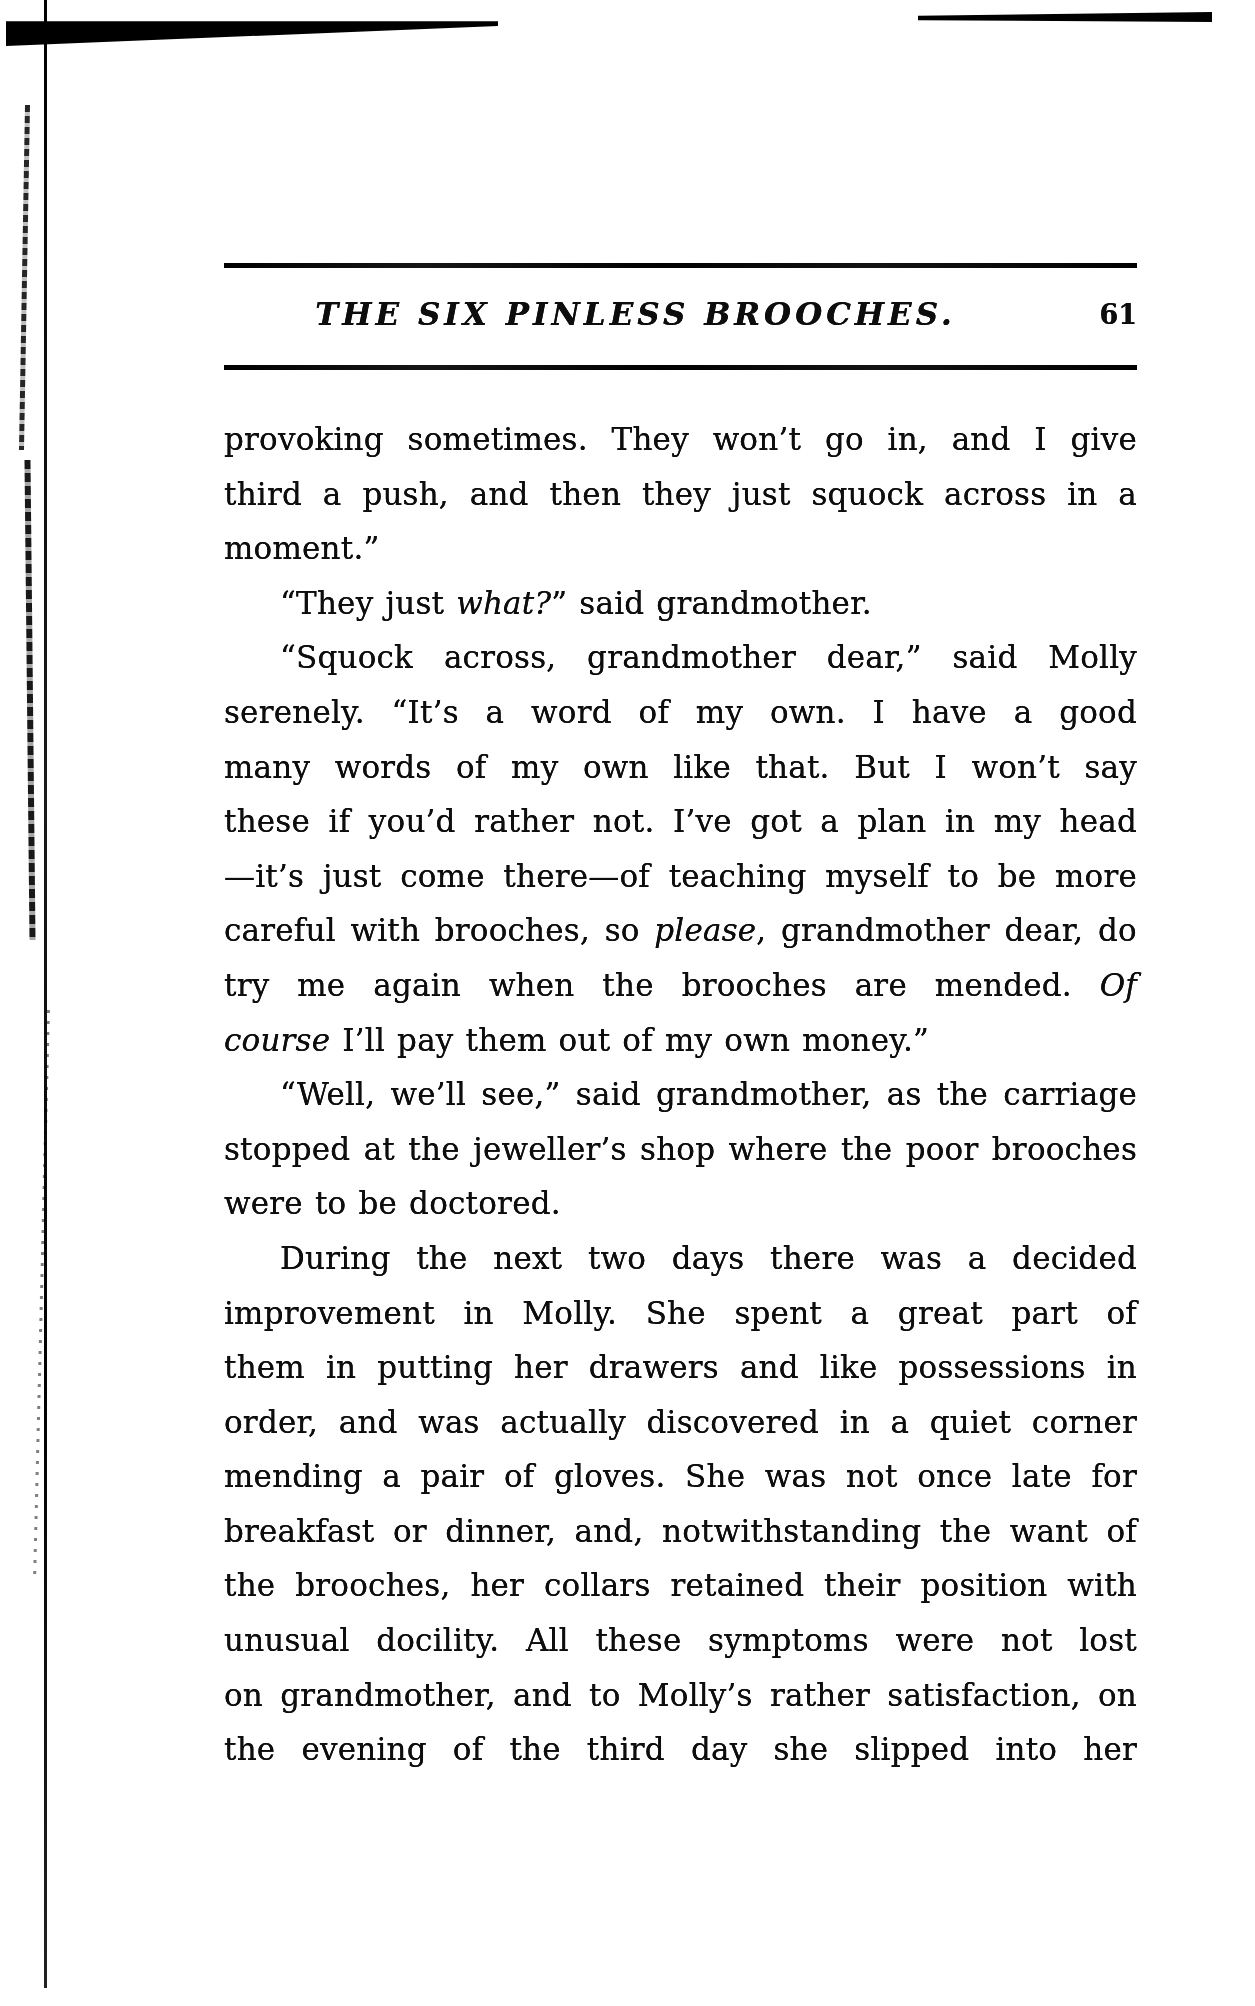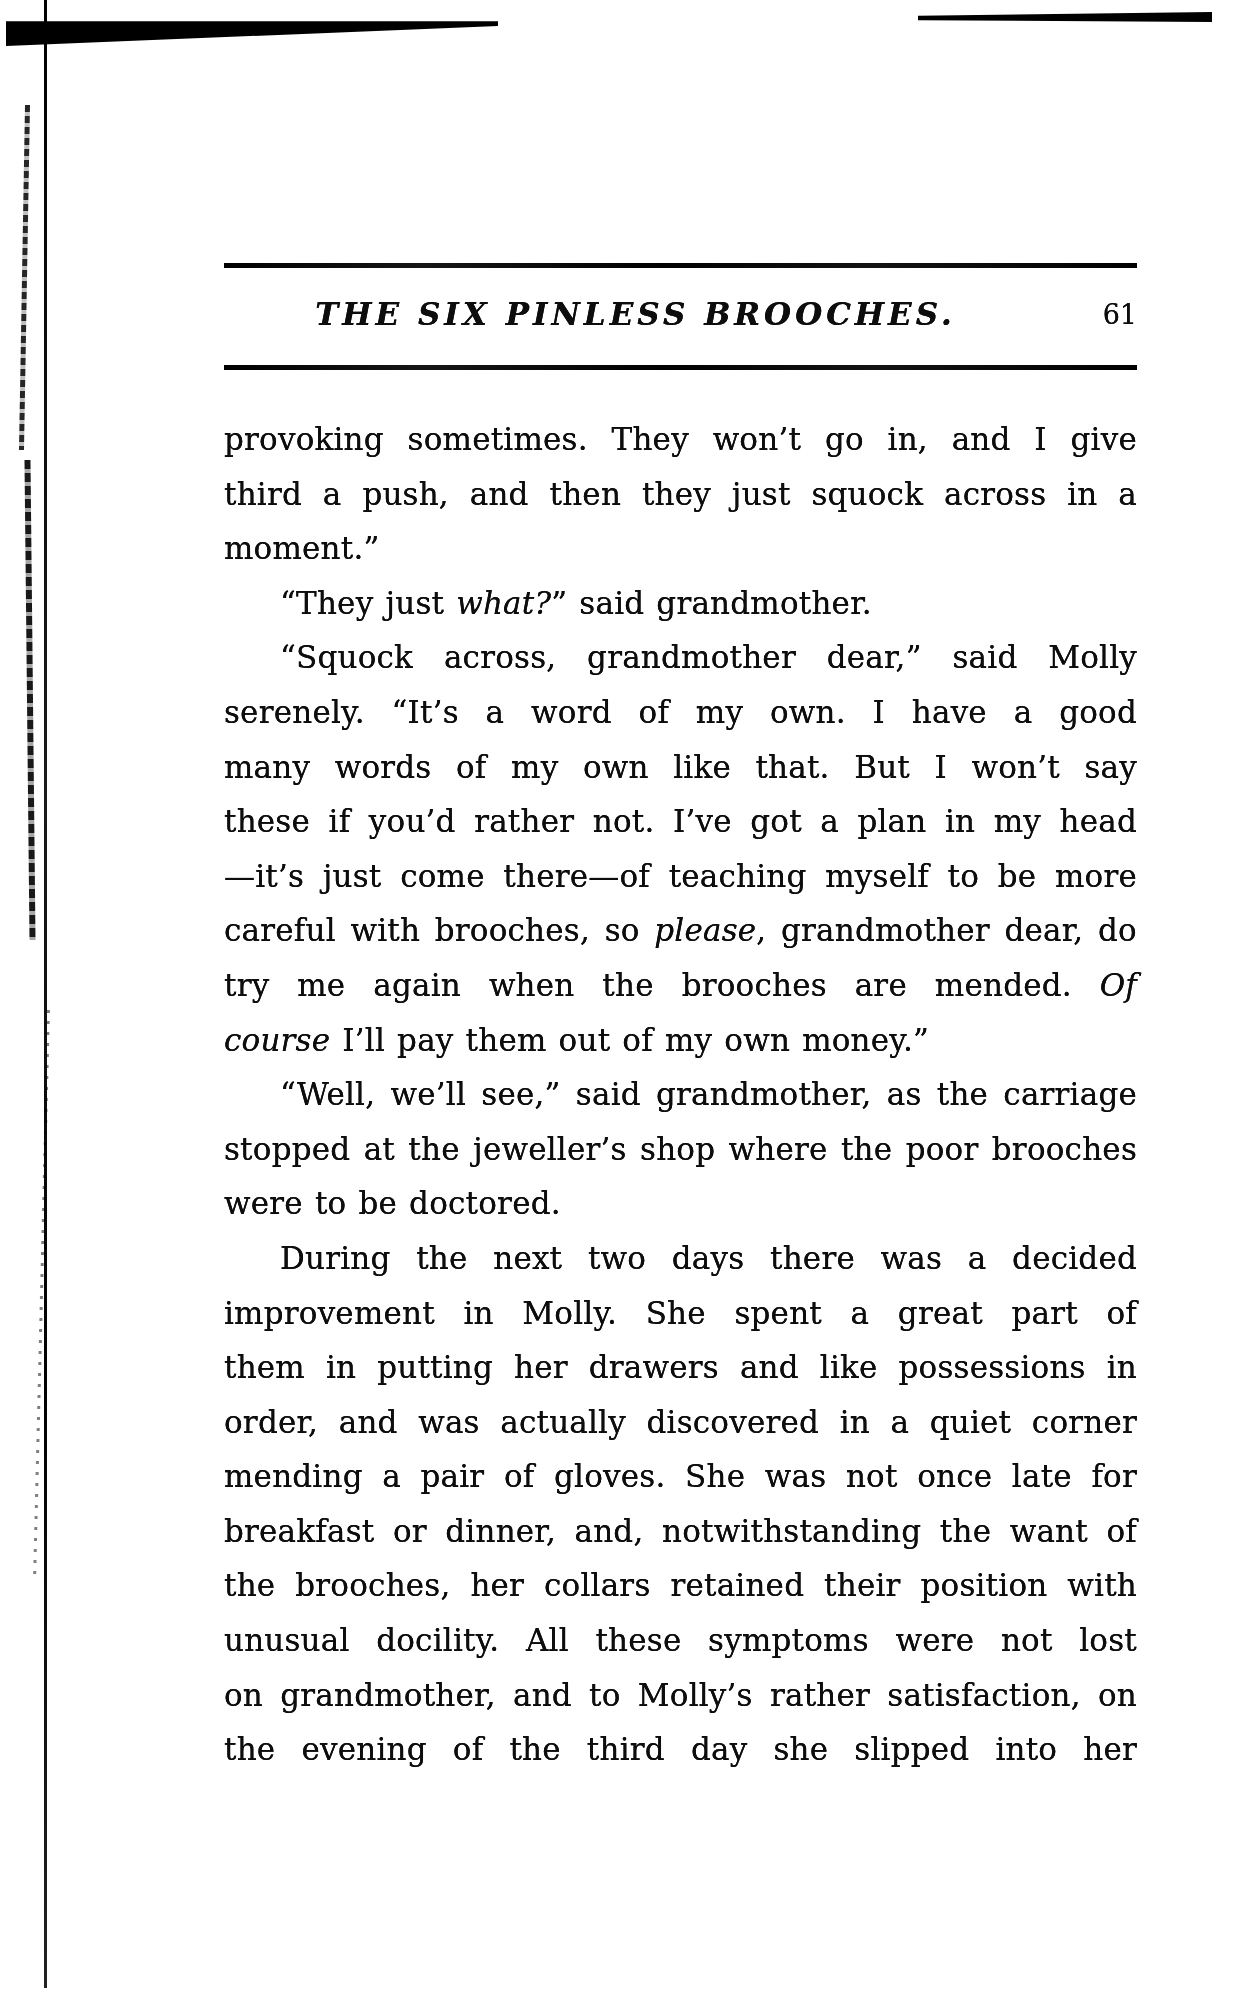--- a/index.html
+++ b/index.html
@@ -60,21 +60,21 @@
     text-align: center;
     font-style: italic;
     font-weight: bold;
     font-size: 31px;
     letter-spacing: 4px;
     white-space: nowrap;
     text-shadow: 0 0 0.5px currentColor;
   }
   .header-page-number {
     position: absolute; right: 0; top: 3px;
-    font-weight: normal;
+    font-weight: bold;
     font-size: 27px;
     text-shadow: 0 0 0.5px currentColor;
   }
 
   
   .text-block {
     position: absolute; left: 224px; top: 412px; width: 913px;
   }
   .para { margin: 0; padding: 0; }
   .line {

